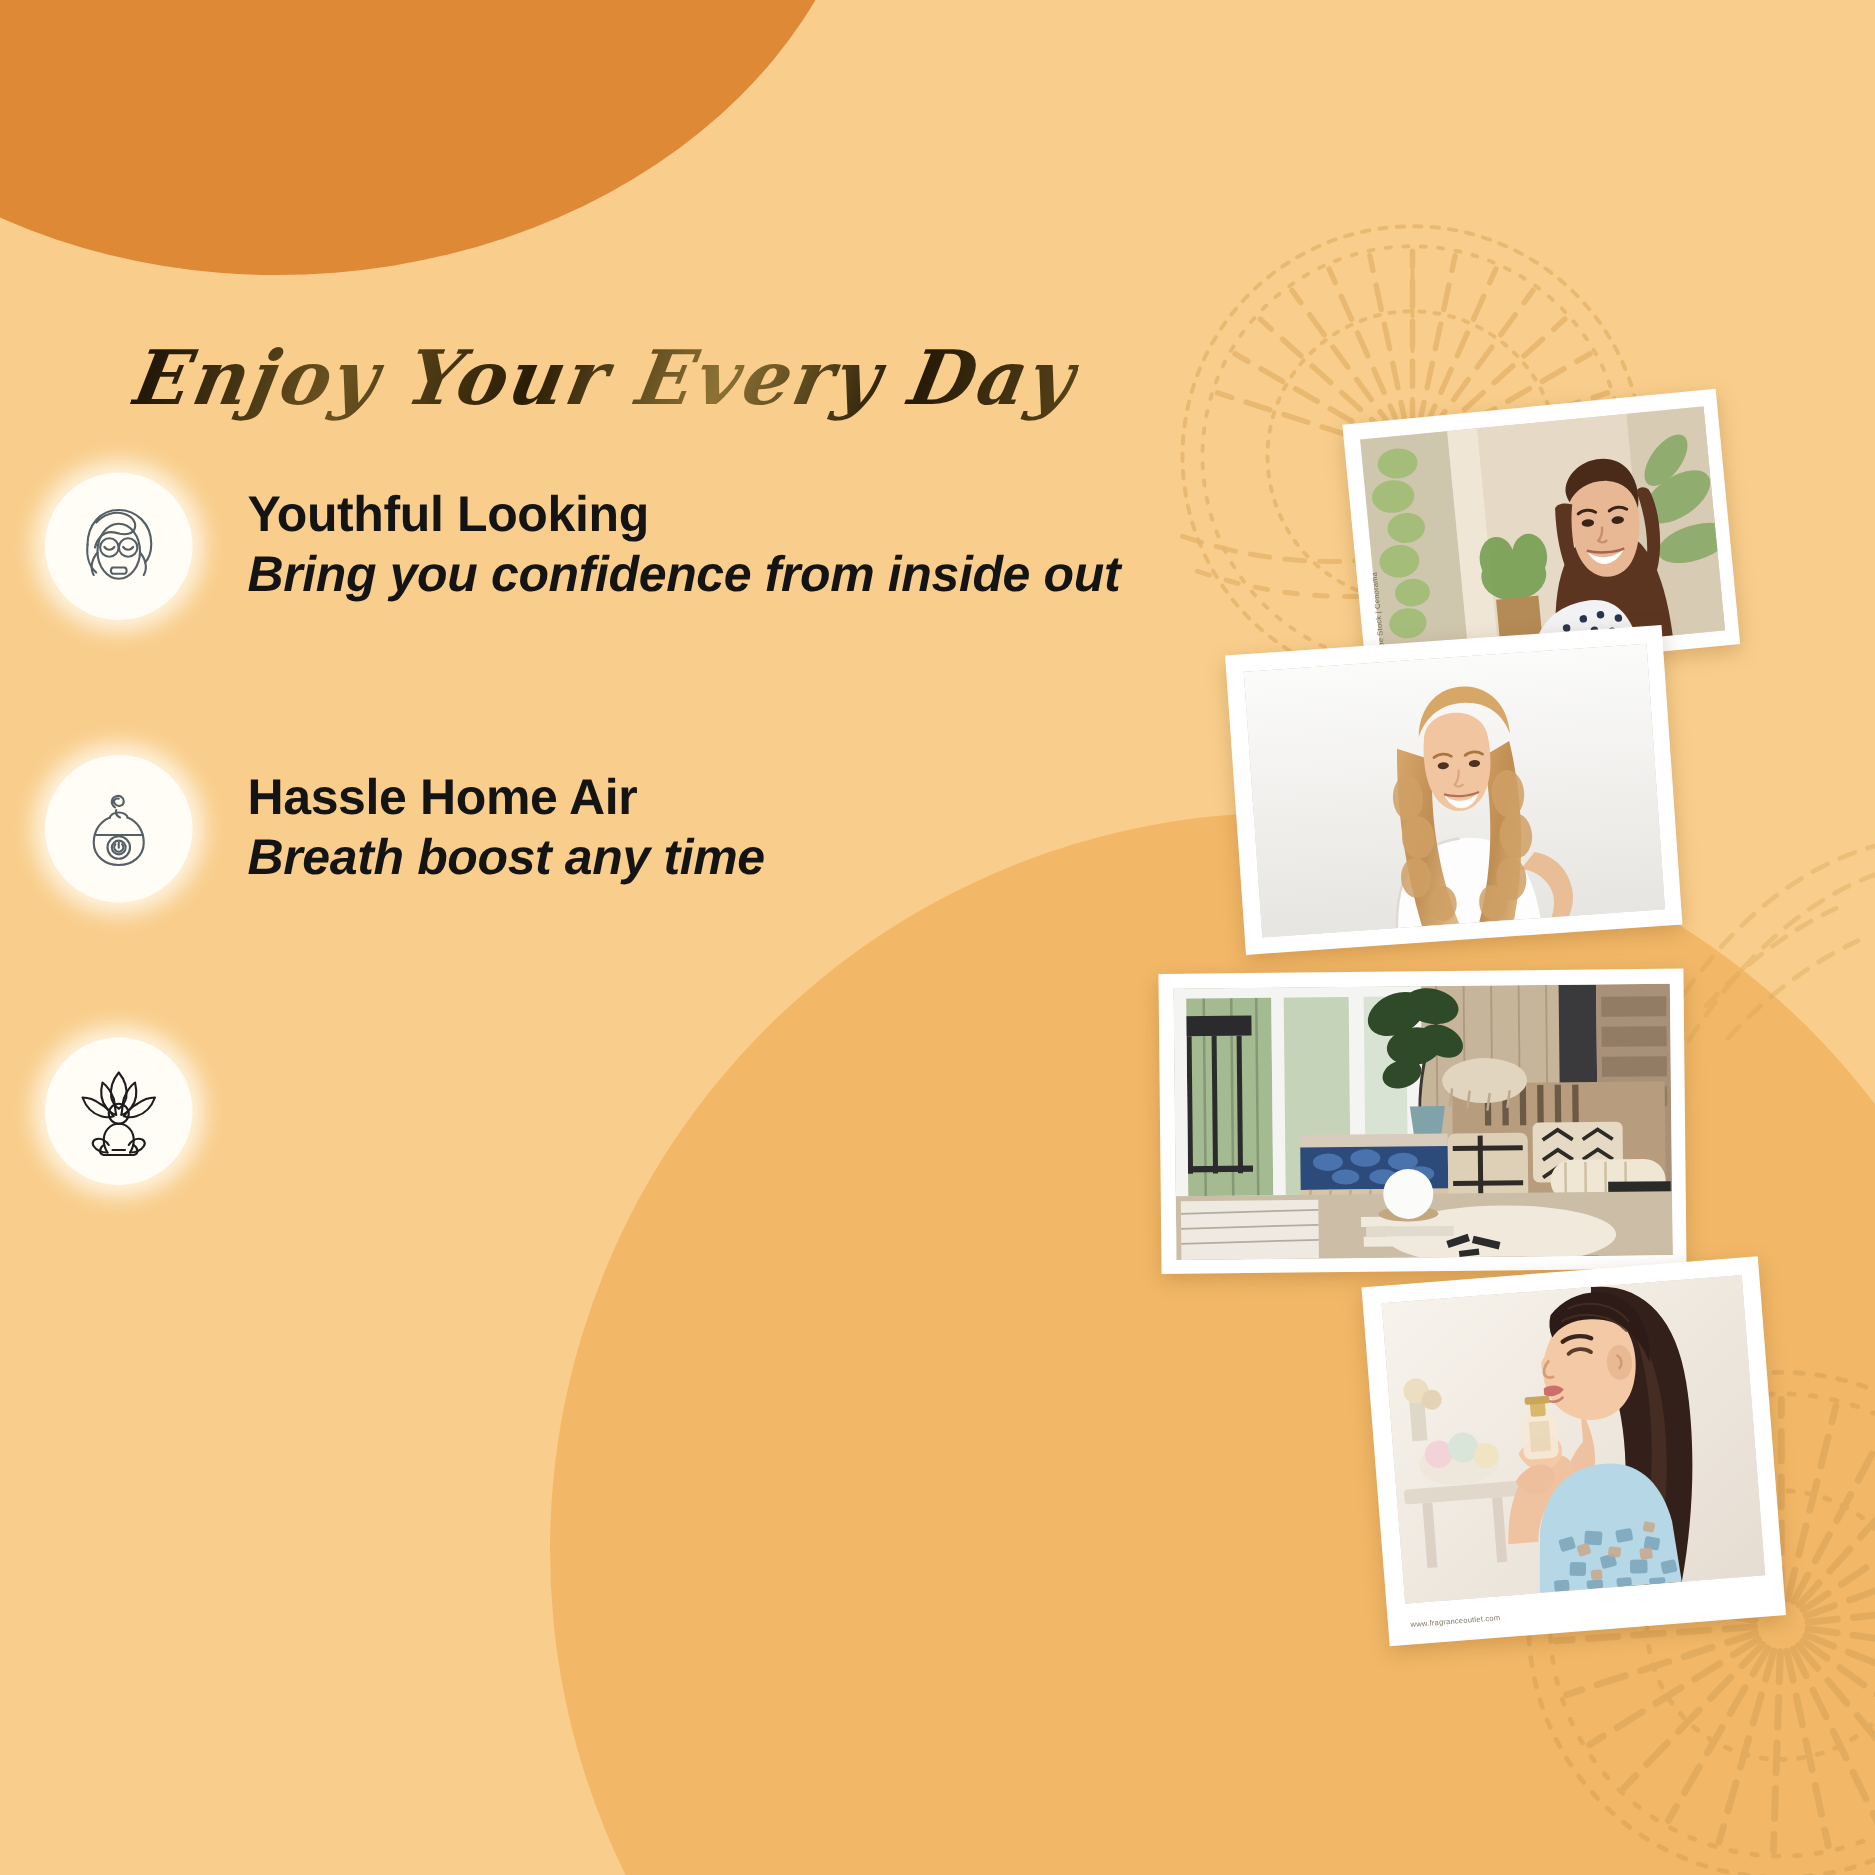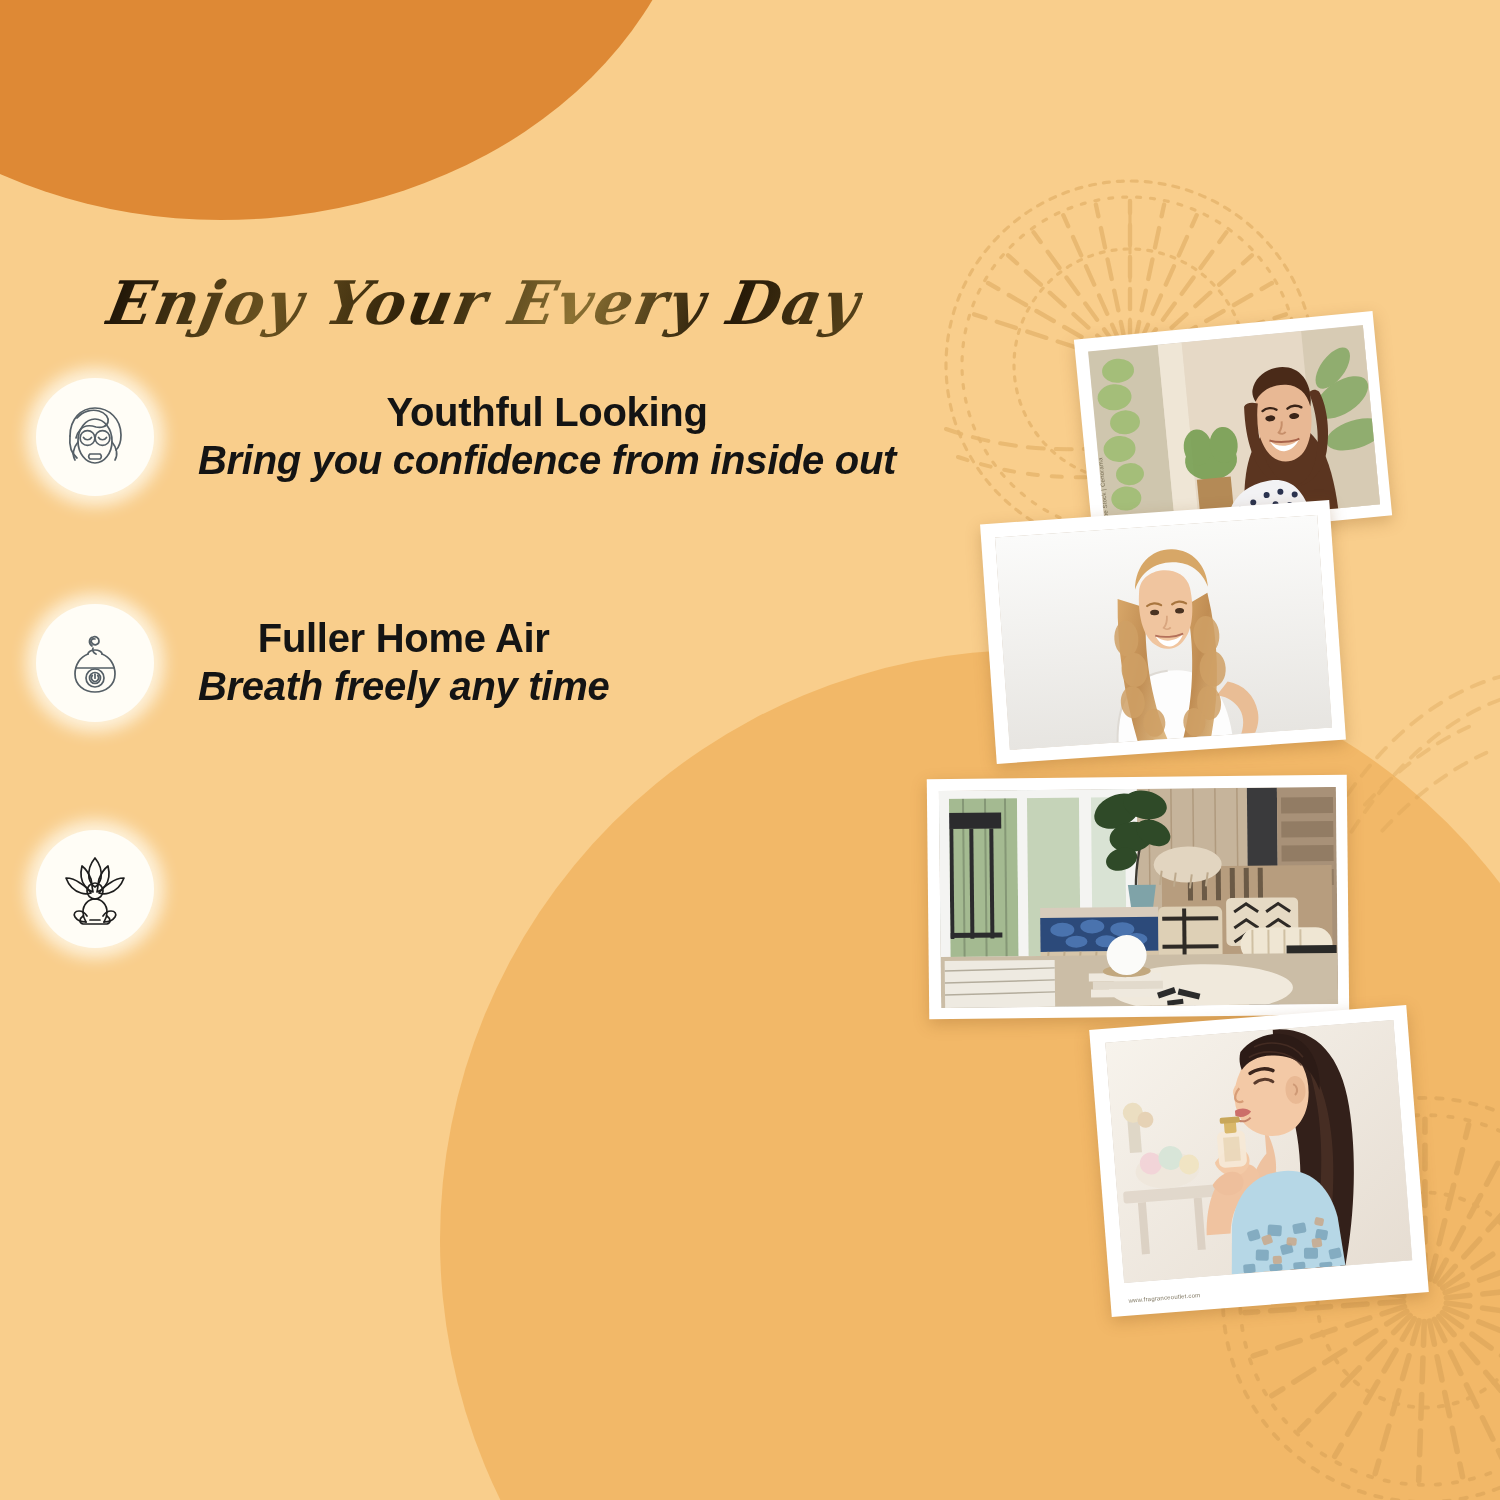--- a/index.html
+++ b/index.html
@@ -59,21 +59,21 @@
     letter-spacing:2px;
     background:linear-gradient(100deg,#1b1206 0%,#6b5320 22%,#2a1d07 42%,#8c7233 62%,#241807 82%,#57431a 100%);
     -webkit-background-clip:text;
     background-clip:text;
     color:transparent;
     transform:skewX(-11deg);
     white-space:nowrap;
   }
 
   
-  .features{position:absolute;left:0;top:378px;width:1000px;text-align:center;}
+  .features{position:absolute;left:0;top:378px;width:1000px;}
   .feature{
     position:relative;
     display:flex;
     align-items:center;
     height:118px;
     margin-bottom:108px;
   }
   .feature:last-child{margin-bottom:0;}
 
   .icon-badge{
@@ -285,22 +285,22 @@
           <path d="M36 34c-8 3-13 11-13 20 0 11 9 18 20 18s20-7 20-18c0-9-5-17-13-20"></path>
           <path d="M24 48h38"></path>
           <circle cx="43" cy="58" r="9"></circle>
           <circle cx="43" cy="58" r="5.5"></circle>
           <path d="M43 54.2v4"></path>
           <path d="M40.3 55.4a3.6 3.6 0 1 0 5.4 0"></path>
         </g>
       </svg>
     </div>
     <div class="feature-text">
-      <div class="feature-title">Fuller Home Air</div>
-      <div class="feature-sub">Breath freely any time</div>
+      <div class="feature-title">Hassle Home Air</div>
+      <div class="feature-sub">Breath boost any time</div>
     </div>
   </div>
 
   <div class="feature">
     <div class="icon-badge">
       <svg width="86" height="86" viewBox="0 0 86 86">
         <g fill="none" stroke="#1d1d1d" stroke-width="1.7" stroke-linecap="round" stroke-linejoin="round">
           <path d="M43 12c-5 6-7 13-6 20 1 4 3 7 6 9 3-2 5-5 6-9 1-7-1-14-6-20z"></path>
           <path d="M30 20c-2 8-1 15 3 20 2 3 5 5 8 6-1-4-1-9-2-13-2-5-5-10-9-13z"></path>
           <path d="M56 20c2 8 1 15-3 20-2 3-5 5-8 6 1-4 1-9 2-13 2-5 5-10 9-13z"></path>

